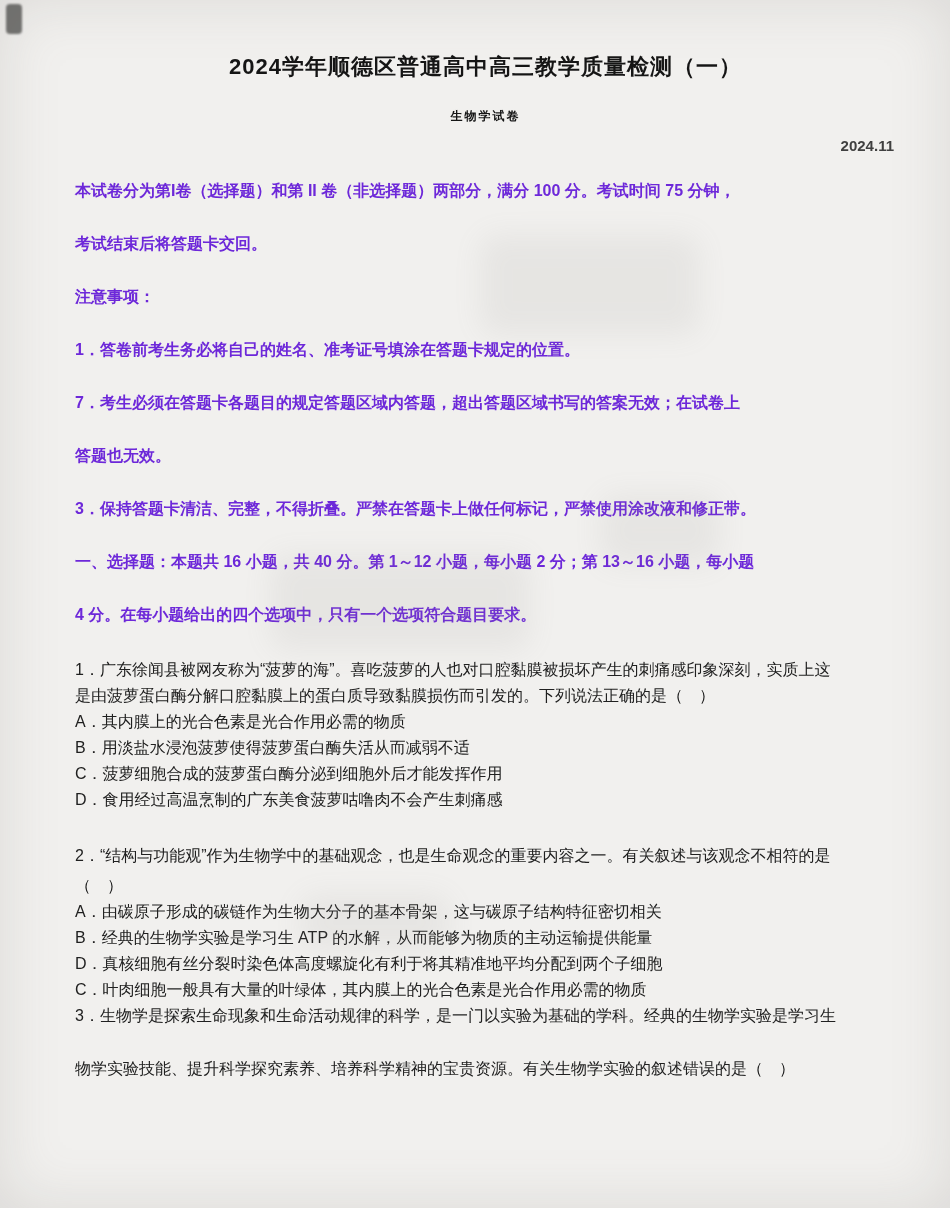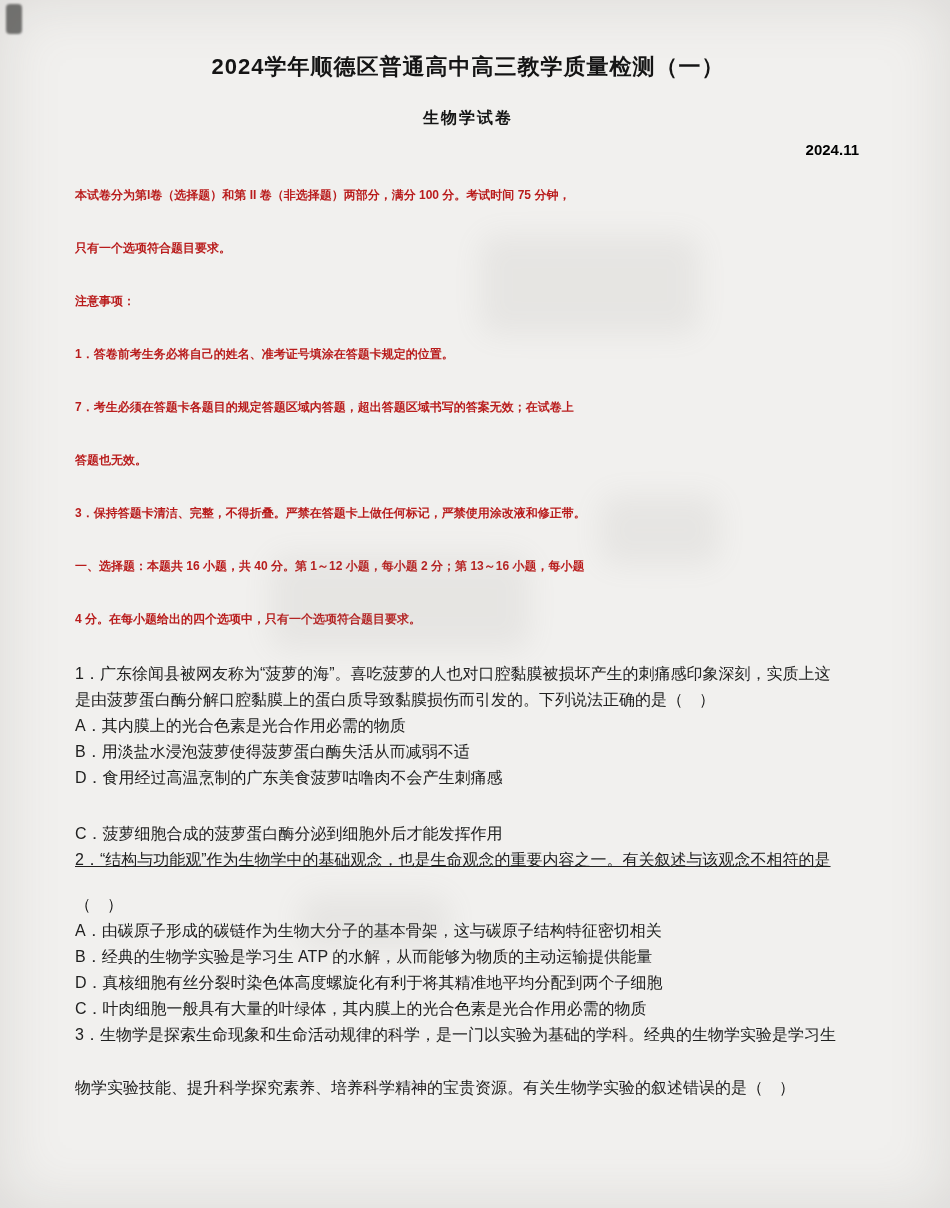--- a/index.html
+++ b/index.html
@@ -11,21 +11,21 @@
   .page {
     position: relative;
     width: 950px;
     height: 1208px;
     margin: 0 auto;
     background: #f1f0ee;
     color: #1c1c1c;
     overflow: hidden;
     box-shadow: inset 0 0 60px rgba(120,115,110,0.18);
     box-sizing: border-box;
-    padding: 52px 89px 0 75px;
+    padding: 52px 54px 0 75px;
   }
   
   .artifact {
     position: absolute;
     background: #8a8884;
     filter: blur(14px);
     opacity: 0.10;
     border-radius: 18px;
     pointer-events: none;
   }
@@ -42,87 +42,87 @@
     margin: 0 0 26px 0;
     text-align: center;
     font-size: 22px;
     font-weight: 700;
     letter-spacing: 1px;
     color: #151515;
   }
   .subtitle {
     margin: 16px 0 12px 0;
     text-align: center;
-    font-size: 16px;
+    font-size: 12px;
     font-weight: 700;
     letter-spacing: 2px;
     color: #151515;
   }
   .date {
     text-align: right;
     font-size: 15px;
     font-weight: 700;
     margin: 0 2px 26px 0;
-    color: #000000;
+    color: #404040;
   }
   .sp {
     margin: 0 0 31px 0;
-    font-size: 12px;
+    font-size: 16px;
     font-weight: 600;
     line-height: 22px;
-    color: #b91c1c;
+    color: #6d28d9;
     white-space: nowrap;
   }
   .sp.head { font-weight: 700; }
   .qline {
     margin: 0;
     font-size: 16px;
     font-weight: 400;
     line-height: 26px;
     color: #202020;
     white-space: nowrap;
   }
   .qgap-after { margin-bottom: 30px; }
-  .qstem-spaced { margin-bottom: 19px; text-decoration: underline; }
+  .qstem-spaced { margin-bottom: 4px; }
   .q3gap { margin-bottom: 27px; }
 </style>
 </head>
 <body>
 
 <div class="page">
 
   <div class="corner-smudge"></div>
   <div class="artifact" style="left:480px; top:235px; width:220px; height:100px;"></div>
   <div class="artifact" style="left:270px; top:555px; width:260px; height:95px;"></div>
   <div class="artifact" style="left:600px; top:495px; width:120px; height:70px;"></div>
   <div class="artifact" style="left:300px; top:895px; width:150px; height:55px;"></div>
 
   <h1 class="title">2024学年顺德区普通高中高三教学质量检测（一）</h1>
   <h2 class="subtitle">生物学试卷</h2>
   <div class="date">2024.11</div>
 
   <p class="sp">本试卷分为第I卷（选择题）和第 II 卷（非选择题）两部分，满分 100 分。考试时间 75 分钟，</p>
-  <p class="sp">只有一个选项符合题目要求。</p>
+  <p class="sp">考试结束后将答题卡交回。</p>
 
   <p class="sp head">注意事项：</p>
   <p class="sp">1．答卷前考生务必将自己的姓名、准考证号填涂在答题卡规定的位置。</p>
   <p class="sp">7．考生必须在答题卡各题目的规定答题区域内答题，超出答题区域书写的答案无效；在试卷上</p>
   <p class="sp">答题也无效。</p>
   <p class="sp">3．保持答题卡清洁、完整，不得折叠。严禁在答题卡上做任何标记，严禁使用涂改液和修正带。</p>
 
   <p class="sp head">一、选择题：本题共 16 小题，共 40 分。第 1～12 小题，每小题 2 分；第 13～16 小题，每小题</p>
   <p class="sp head">4 分。在每小题给出的四个选项中，只有一个选项符合题目要求。</p>
 
   <div>
     <p class="qline">1．广东徐闻县被网友称为“菠萝的海”。喜吃菠萝的人也对口腔黏膜被损坏产生的刺痛感印象深刻，实质上这</p>
     <p class="qline">是由菠萝蛋白酶分解口腔黏膜上的蛋白质导致黏膜损伤而引发的。下列说法正确的是（　）</p>
     <p class="qline">A．其内膜上的光合色素是光合作用必需的物质</p>
     <p class="qline">B．用淡盐水浸泡菠萝使得菠萝蛋白酶失活从而减弱不适</p>
+    <p class="qline">C．菠萝细胞合成的菠萝蛋白酶分泌到细胞外后才能发挥作用</p>
     <p class="qline qgap-after">D．食用经过高温烹制的广东美食菠萝咕噜肉不会产生刺痛感</p>
-    <p class="qline">C．菠萝细胞合成的菠萝蛋白酶分泌到细胞外后才能发挥作用</p>
   </div>
 
   <div>
     <p class="qline qstem-spaced">2．“结构与功能观”作为生物学中的基础观念，也是生命观念的重要内容之一。有关叙述与该观念不相符的是</p>
     <p class="qline">（　）</p>
     <p class="qline">A．由碳原子形成的碳链作为生物大分子的基本骨架，这与碳原子结构特征密切相关</p>
     <p class="qline">B．经典的生物学实验是学习生 ATP 的水解，从而能够为物质的主动运输提供能量</p>
     <p class="qline">D．真核细胞有丝分裂时染色体高度螺旋化有利于将其精准地平均分配到两个子细胞</p>
     <p class="qline">C．叶肉细胞一般具有大量的叶绿体，其内膜上的光合色素是光合作用必需的物质</p>
   </div>

